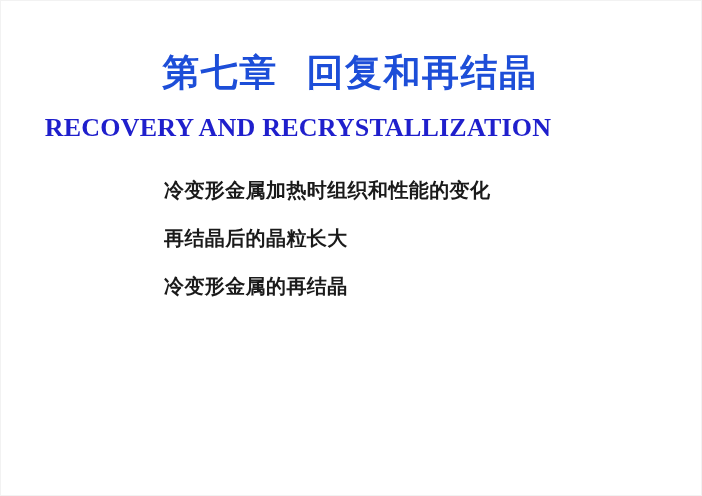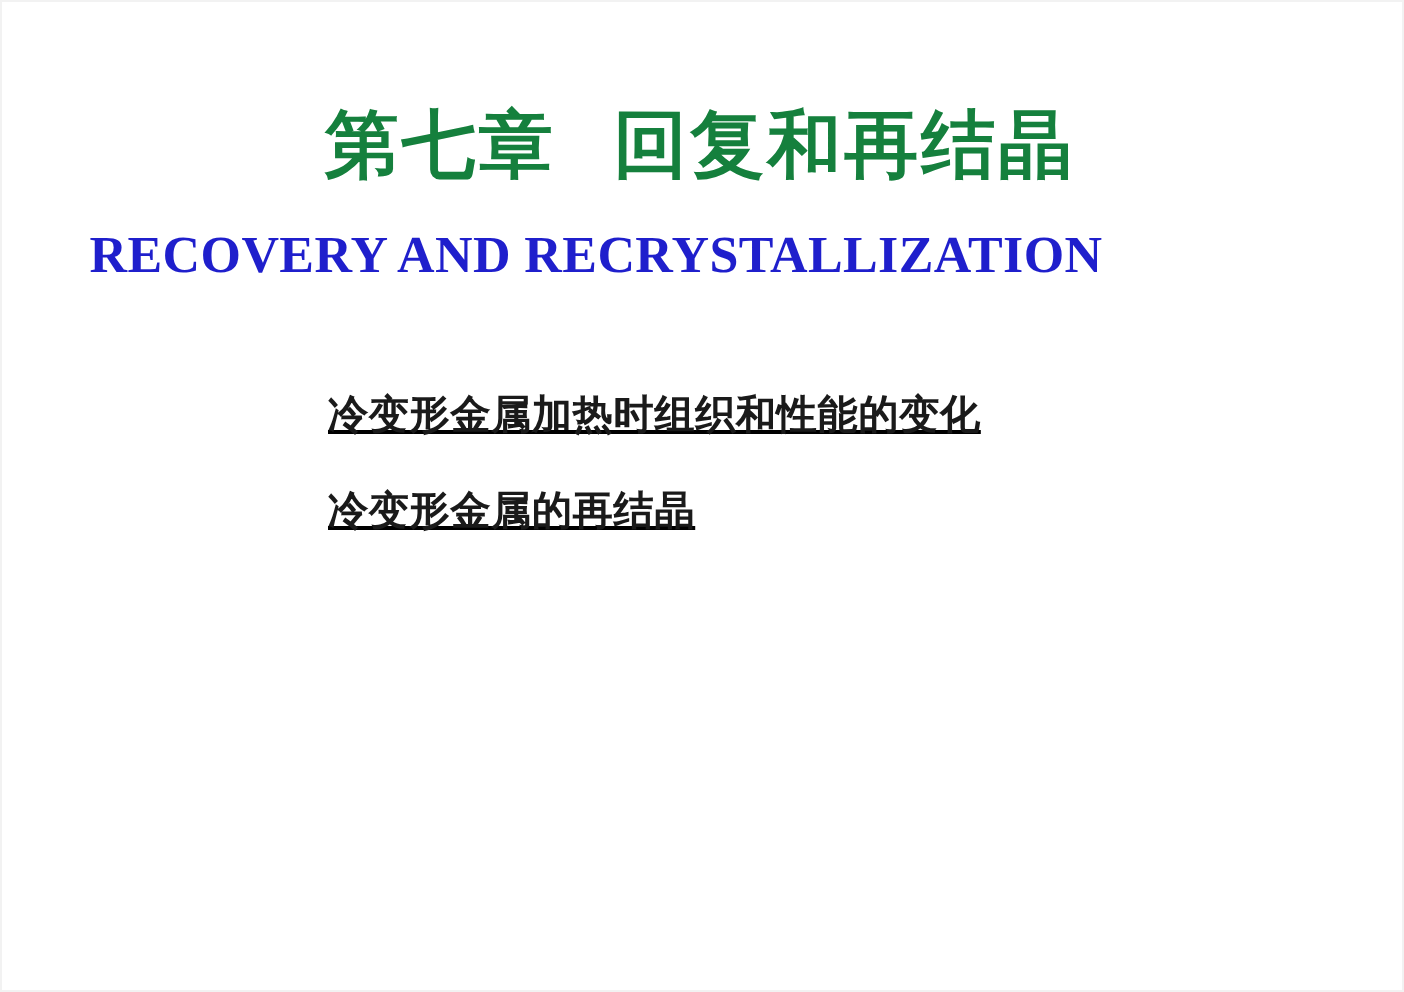--- a/index.html
+++ b/index.html
@@ -26,21 +26,21 @@
   
   #title-block {
     position: absolute;
     left: 0;
     top: 52px;
     width: 702px;
     text-align: center;
   }
   #slide-title {
     display: inline-block;
-    color: #15803d;
+    color: #1d4ed8;
     font-family: "DejaVu Sans", "Liberation Sans", sans-serif;
     font-size: 37px;
     font-weight: bold;
     line-height: 1.08;
     letter-spacing: 1.5px;
     white-space: pre;
     margin-left: -4px;
   }
 
   
@@ -60,26 +60,25 @@
     line-height: 1.12;
     letter-spacing: 0.2px;
     white-space: nowrap;
     margin-left: -40px;
   }
 
   
   #content-list {
     position: absolute;
     left: 163px;
-    top: 196px;
+    top: 179px;
     width: 480px;
     margin: 0;
     padding: 0;
     list-style: none;
-    text-decoration: underline;
   }
   .content-item {
     color: #1a1a1a;
     font-family: "DejaVu Sans", "Liberation Sans", sans-serif;
     font-size: 20px;
     font-weight: bold;
     line-height: 1.0;
     height: 48px;
     letter-spacing: 0.4px;
     white-space: nowrap;
@@ -93,16 +92,17 @@
   <div id="title-block">
     <span id="slide-title">第七章  回复和再结晶</span>
   </div>
 
   <div id="subtitle-block">
     <span id="slide-subtitle">RECOVERY AND RECRYSTALLIZATION</span>
   </div>
 
   <ul id="content-list">
     <li class="content-item">冷变形金属加热时组织和性能的变化</li>
+    <li class="content-item">再结晶后的晶粒长大</li>
     <li class="content-item">冷变形金属的再结晶</li>
   </ul>
 
 </div>
 
 </body></html>

